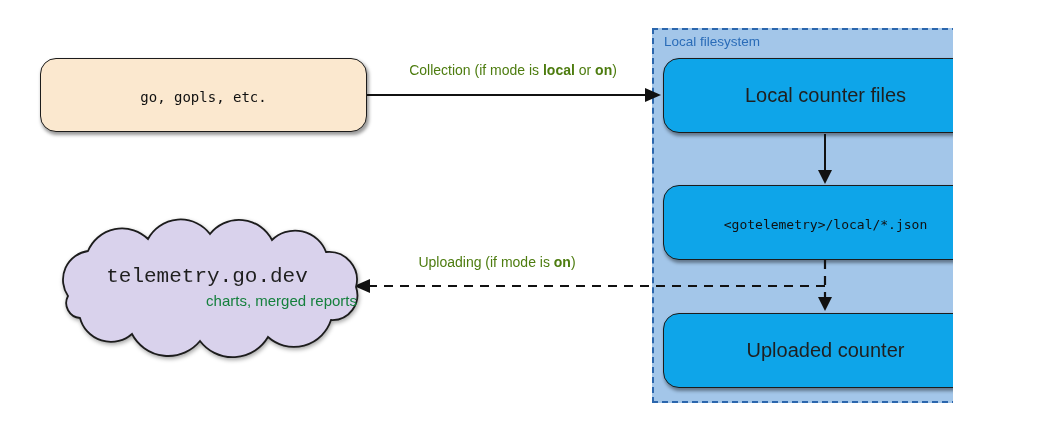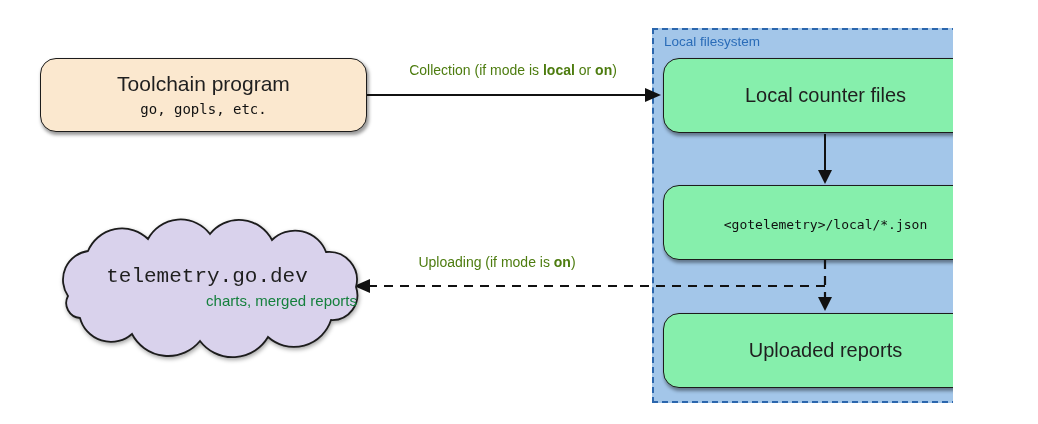--- a/index.html
+++ b/index.html
@@ -33,21 +33,21 @@
     left: 652px; top: 28px; width: 346px; height: 375px;
     background: #a3c6e9;
     border: 2px dashed #2b66ad;
   }
   .fs-label {
     position: absolute;
     left: 664px; top: 34px;
     font-size: 13.5px;
     color: #2a6cb8;
   }
-  .fs-box { left: 663px; width: 325px; height: 75px; background: #86efac; }
+  .fs-box { left: 663px; width: 325px; height: 75px; background: #0ea5e9; }
   .fs-box-1 { top: 58px; }
   .fs-box-2 { top: 185px; }
   .fs-box-3 { top: 313px; }
   .node-title { font-size: 21px; color: #1f1f1f; line-height: 1.15; }
   .fs-box .node-title { font-size: 20px; }
   .node-sub {
     font-family: "DejaVu Sans Mono", monospace;
     font-size: 13px;
     color: #101010;
     margin-top: 6px;
@@ -92,34 +92,33 @@
 </style>
 </head>
 <body>
 
 <div class="canvas">
 
   <div class="fs-container"></div>
   <div class="fs-label">Local filesystem</div>
 
   <div class="node toolchain-box">
-    <div class="node-title">Toolchain program</div>
     <div class="node-sub">go, gopls, etc.</div>
   </div>
 
   <div class="node fs-box fs-box-1">
     <div class="node-title">Local counter files</div>
   </div>
 
   <div class="node fs-box fs-box-2">
     <div class="node-sub">&lt;gotelemetry&gt;/local/*.json</div>
   </div>
 
   <div class="node fs-box fs-box-3">
-    <div class="node-title">Uploaded reports</div>
+    <div class="node-title">Uploaded counter</div>
   </div>
 
   <svg class="overlay" viewBox="0 0 1038 424">
 
     <line class="solid-line" x1="367" y1="95" x2="648" y2="95"></line>
     <polygon class="arrow-head" points="661,95 645,88 645,102"></polygon>
 
     <line class="solid-line" x1="825" y1="134" x2="825" y2="172"></line>
     <polygon class="arrow-head" points="825,184 818,170 832,170"></polygon>
 

